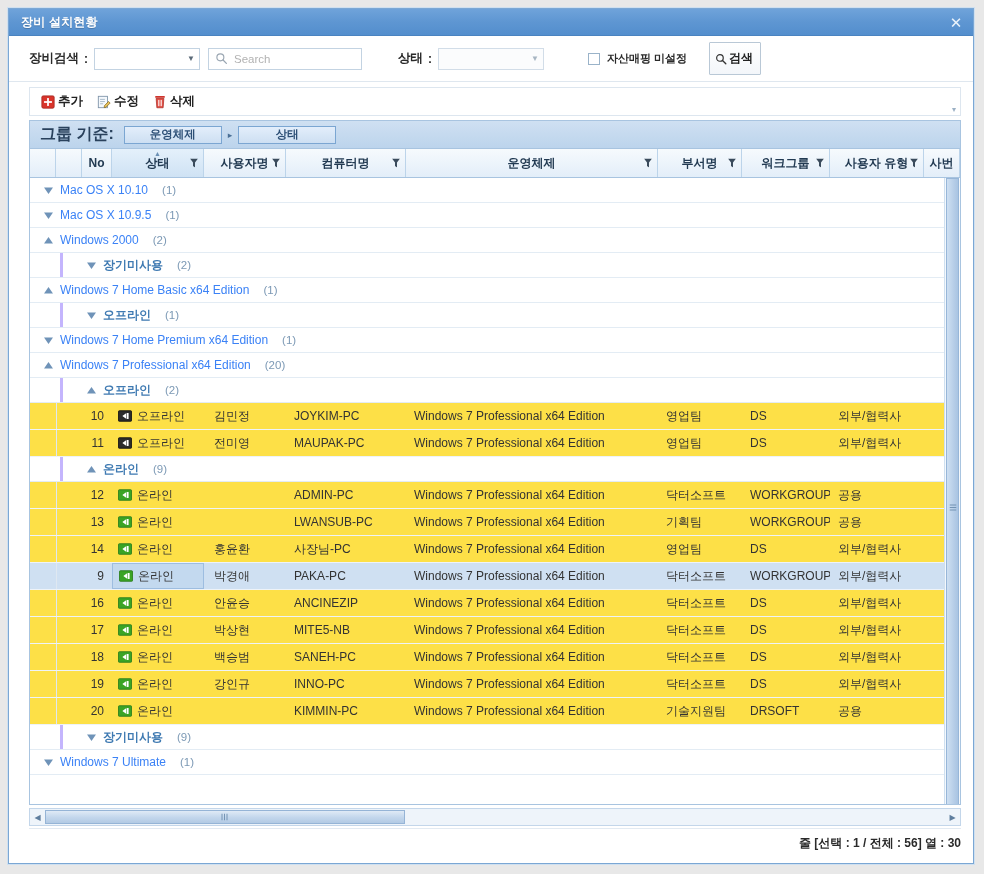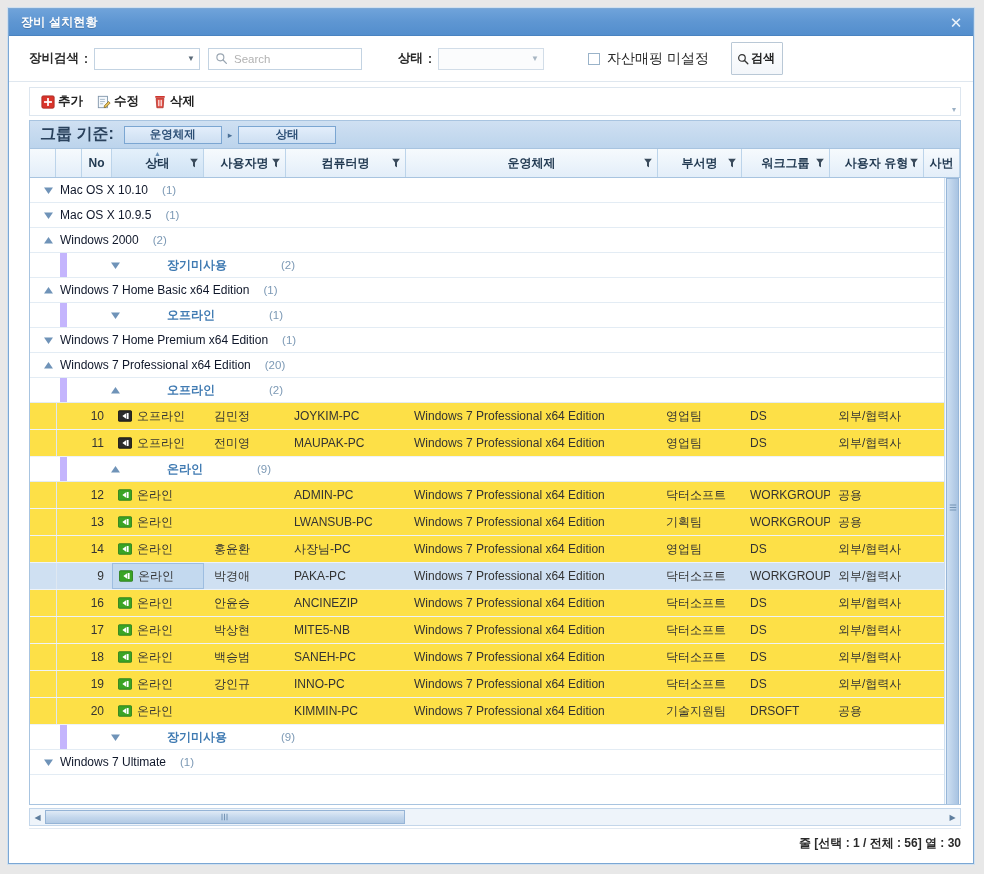--- a/index.html
+++ b/index.html
@@ -162,21 +162,21 @@
     cursor: pointer;
     white-space: nowrap;
   }
   .chk-box {
     width: 12px; height: 12px;
     border: 1px solid #9ab3c9;
     background: #fff;
     box-sizing: border-box;
     margin-right: 7px;
   }
-  .chk-label { font-size: 14px; font-weight: normal; color: #2a2a2a; }
+  .chk-label { font-size: 11px; font-weight: bold; color: #2a2a2a; }
 
   .search-btn {
     height: 33px;
     box-sizing: border-box;
     border: 1px solid #b9c8d6;
     background: linear-gradient(to bottom,#ffffff,#f3f6fa);
     display: flex;
     align-items: center;
     padding: 0 7px 0 5px;
     cursor: pointer;
@@ -330,37 +330,37 @@
     cursor: pointer;
   }
   .grp-expander {
     width: 9px; height: 9px;
     margin-right: 7px;
     flex: 0 0 9px;
     display: block;
   }
   .grp-label {
     font-size: 12px;
-    color: #0f172a;
+    color: #3b82f6;
     white-space: nowrap;
   }
   .grp-label.lvl2 { color: #3f7ab2; font-weight: bold; font-size: 12px; }
   .grp-count {
     font-size: 11.5px;
     color: #7c99b5;
     margin-left: 14px;
   }
   .grp-inner {
     display: flex;
     align-items: center;
     height: 100%;
     box-sizing: border-box;
   }
   .grp-lvl1 { padding-left: 14px; }
-  .grp-lvl2 { padding-left: 44px; border-left: 7px solid #c4b5fd; margin-left: 30px; gap: 40px; }
+  .grp-lvl2 { padding-left: 24px; border-left: 3px solid #c4b5fd; margin-left: 30px; }
 
   
   .data-row {
     display: flex;
     height: 27px;
     box-sizing: border-box;
     border-bottom: 1px solid #eef3f8;
     background: #fde047;
     align-items: stretch;
     cursor: pointer;

